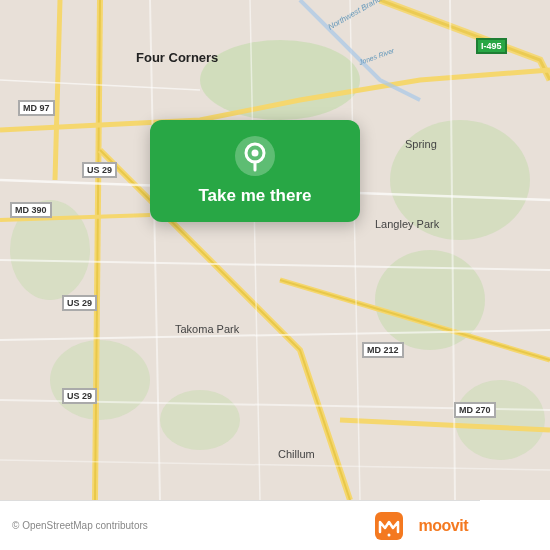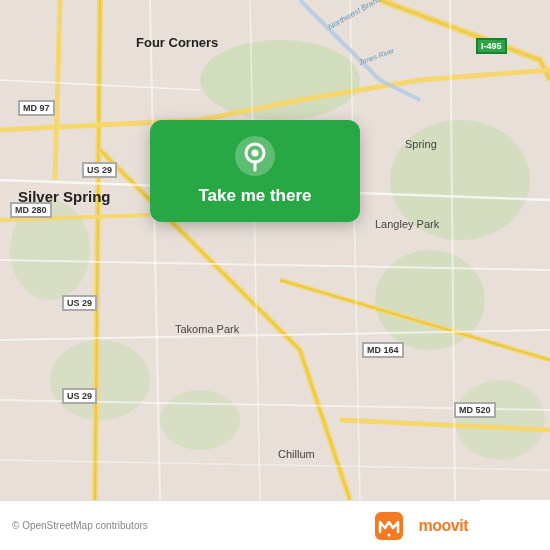--- a/index.html
+++ b/index.html
@@ -177,35 +177,34 @@
 
     <path d="M0,80 L200,90" stroke="#ffffff" stroke-width="1.5" fill="none" opacity="0.6"></path>
     <path d="M0,400 L550,410" stroke="#ffffff" stroke-width="2" fill="none" opacity="0.5"></path>
     <path d="M0,460 L550,470" stroke="#ffffff" stroke-width="1.5" fill="none" opacity="0.4"></path>
 
     <path d="M300,0 L380,80 L420,100" stroke="#a8c8e8" stroke-width="4" fill="none" opacity="0.7"></path>
     <text x="330" y="30" font-size="8" fill="#6699bb" transform="rotate(-30, 330, 30)" font-style="italic">Northwest Branch</text>
     <text x="360" y="65" font-size="7" fill="#6699bb" transform="rotate(-20, 360, 65)" font-style="italic">Jones River</text>
   </svg>
 
-  <div class="map-label bold" style="left:110px; top:35px;padding-left:26px;">Four Corners</div>
-  <div class="map-label bold" style="left:18px; top:188px; font-size:15px;">Silver Spring</div>
+  <div class="map-label bold" style="left:110px; top:50px;padding-left:26px;">Four Corners</div>
   <div class="map-label" style="left:405px; top:138px;">Spring</div>
   <div class="map-label" style="left:375px; top:218px;text-align:right;">Langley Park</div>
   <div class="map-label" style="left:175px; top:323px; text-align:center;">Takoma Park</div>
   <div class="map-label" style="left:278px; top:448px;">Chillum</div>
 
   <div class="road-badge" style="left:18px; top:100px;">MD 97</div>
   <div class="road-badge" style="left:82px; top:162px;">US 29</div>
-  <div class="road-badge" style="left:10px; top:202px;">MD 280</div>
+  <div class="road-badge" style="left:10px; top:202px;">MD 390</div>
   <div class="road-badge" style="left:62px; top:295px;">US 29</div>
   <div class="road-badge" style="left:62px; top:388px;">US 29</div>
   <div class="road-badge green" style="left:476px; top:38px;">I-495</div>
-  <div class="road-badge" style="left:362px; top:342px;">MD 164</div>
-  <div class="road-badge" style="left:454px; top:402px;">MD 520</div>
+  <div class="road-badge" style="left:362px; top:342px;">MD 212</div>
+  <div class="road-badge" style="left:454px; top:402px;">MD 270</div>
 
   <div class="map-popup">
 
     <svg class="pin-icon" viewBox="0 0 44 44" xmlns="http://www.w3.org/2000/svg">
       <circle cx="22" cy="22" r="20" fill="rgba(255,255,255,0.25)"></circle>
       <circle cx="22" cy="19" r="9" fill="none" stroke="white" stroke-width="3"></circle>
       <circle cx="22" cy="19" r="3.5" fill="white"></circle>
       <path d="M22 28 L22 36" stroke="white" stroke-width="3" stroke-linecap="round"></path>
     </svg>
     <span class="popup-label">Take me there</span>

